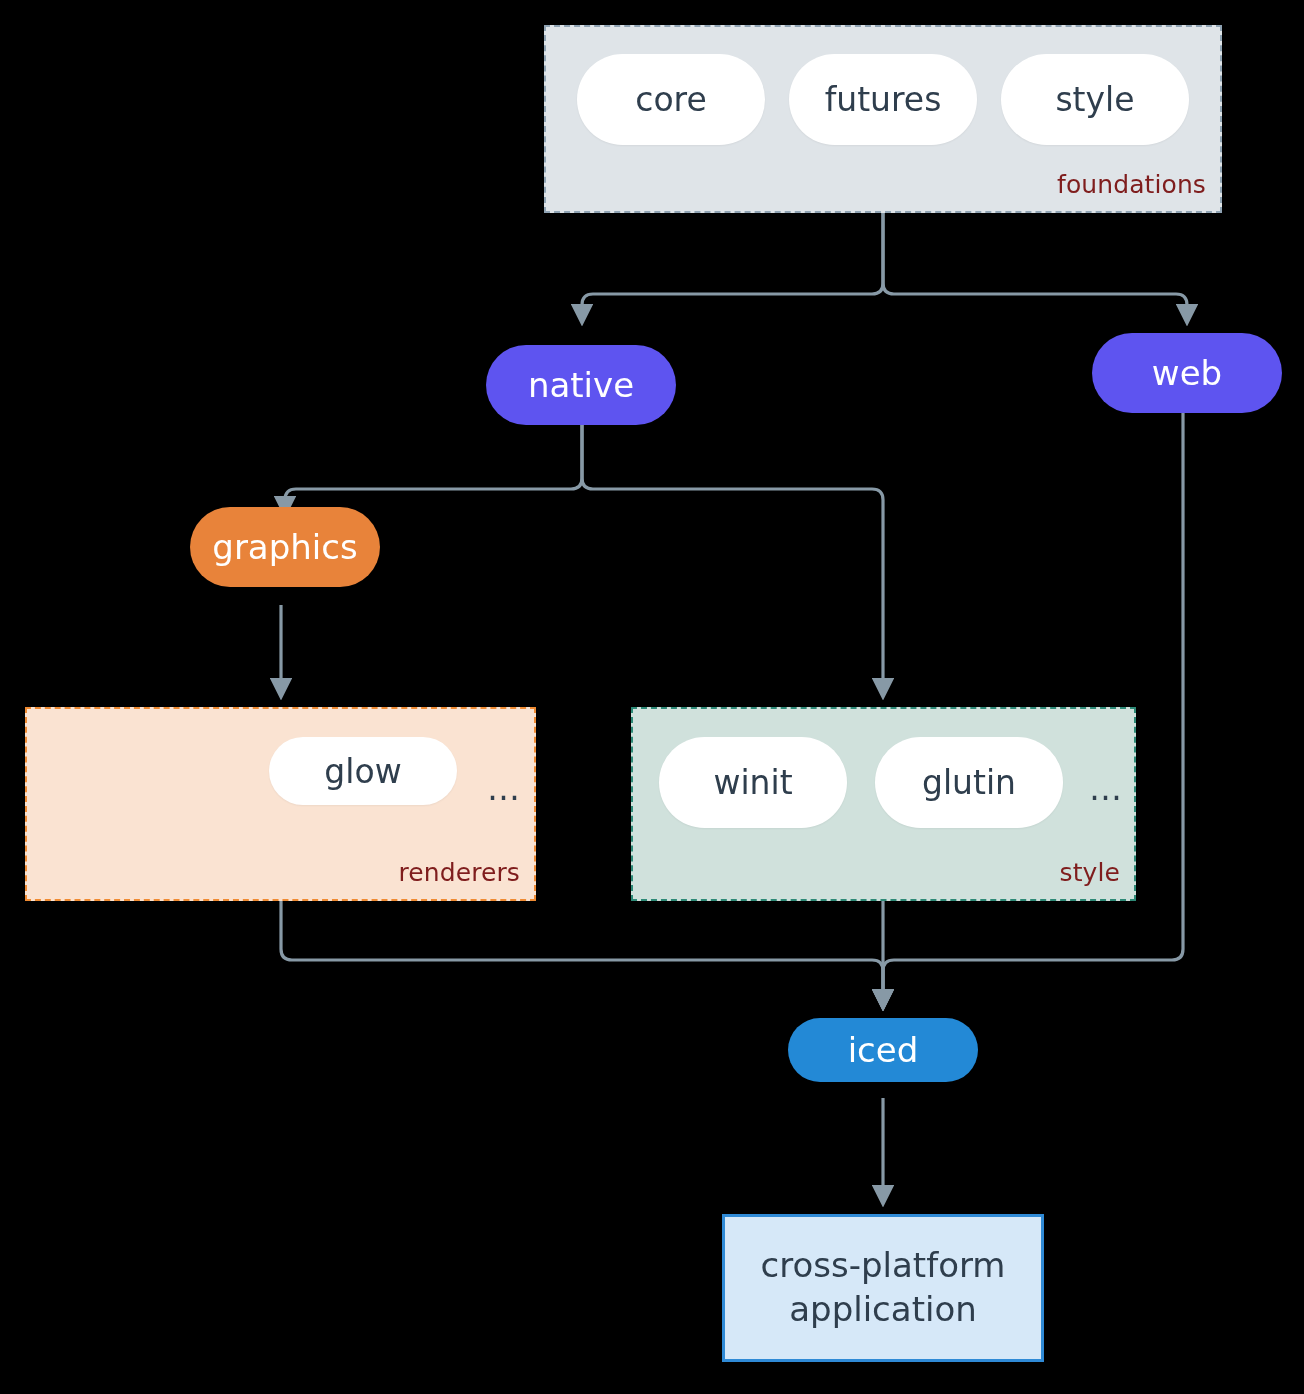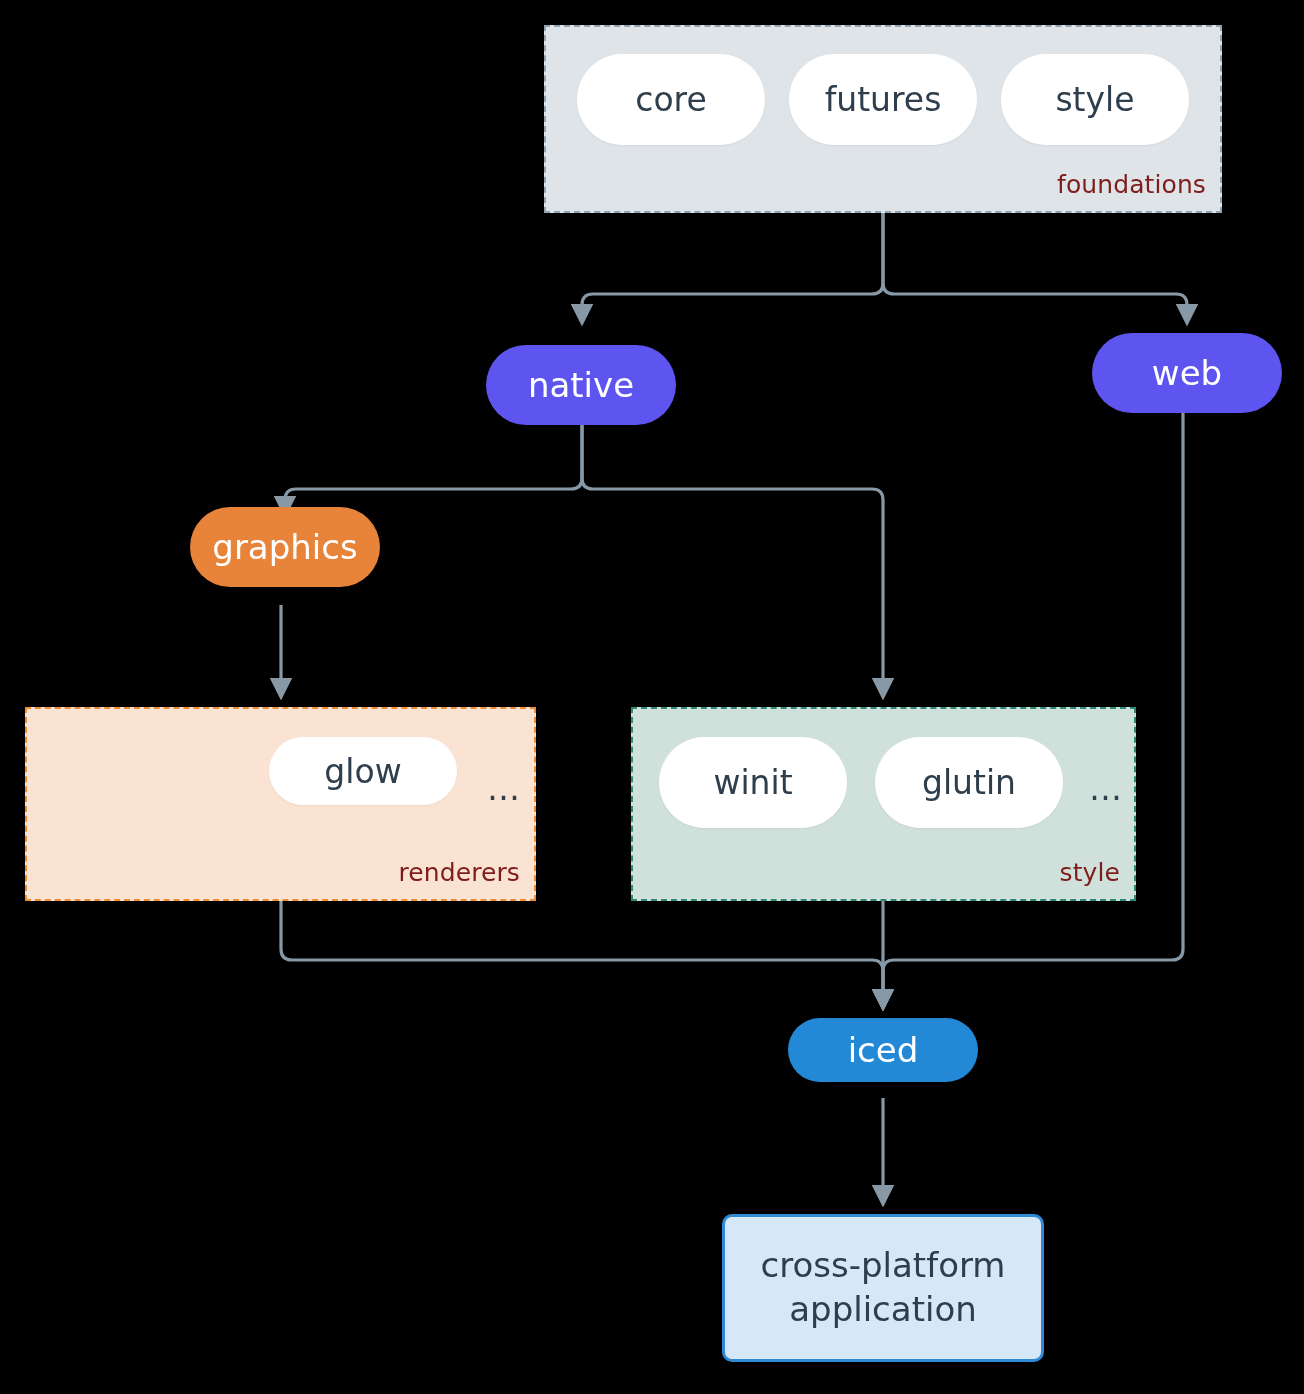--- a/index.html
+++ b/index.html
@@ -93,21 +93,21 @@
   .node-graphics { left: 190px; top: 507px; width: 190px; height: 80px; background: #e8833a; }
   .node-iced   { left: 788px; top: 1018px; width: 190px; height: 64px; background: #2389d6; }
 
   
   .box-app {
     position: absolute;
     left: 722px; top: 1214px; width: 322px; height: 148px;
     box-sizing: border-box;
     background: #d6e8f8;
     border: 3px solid #2f8ad6;
-    border-radius: 10px;
+    border-radius: 0;
     display: flex;
     flex-direction: column;
     align-items: center;
     justify-content: center;
     color: #2f3e4d;
     font-size: 34px;
     line-height: 1.28;
   }
 </style>
 </head>

